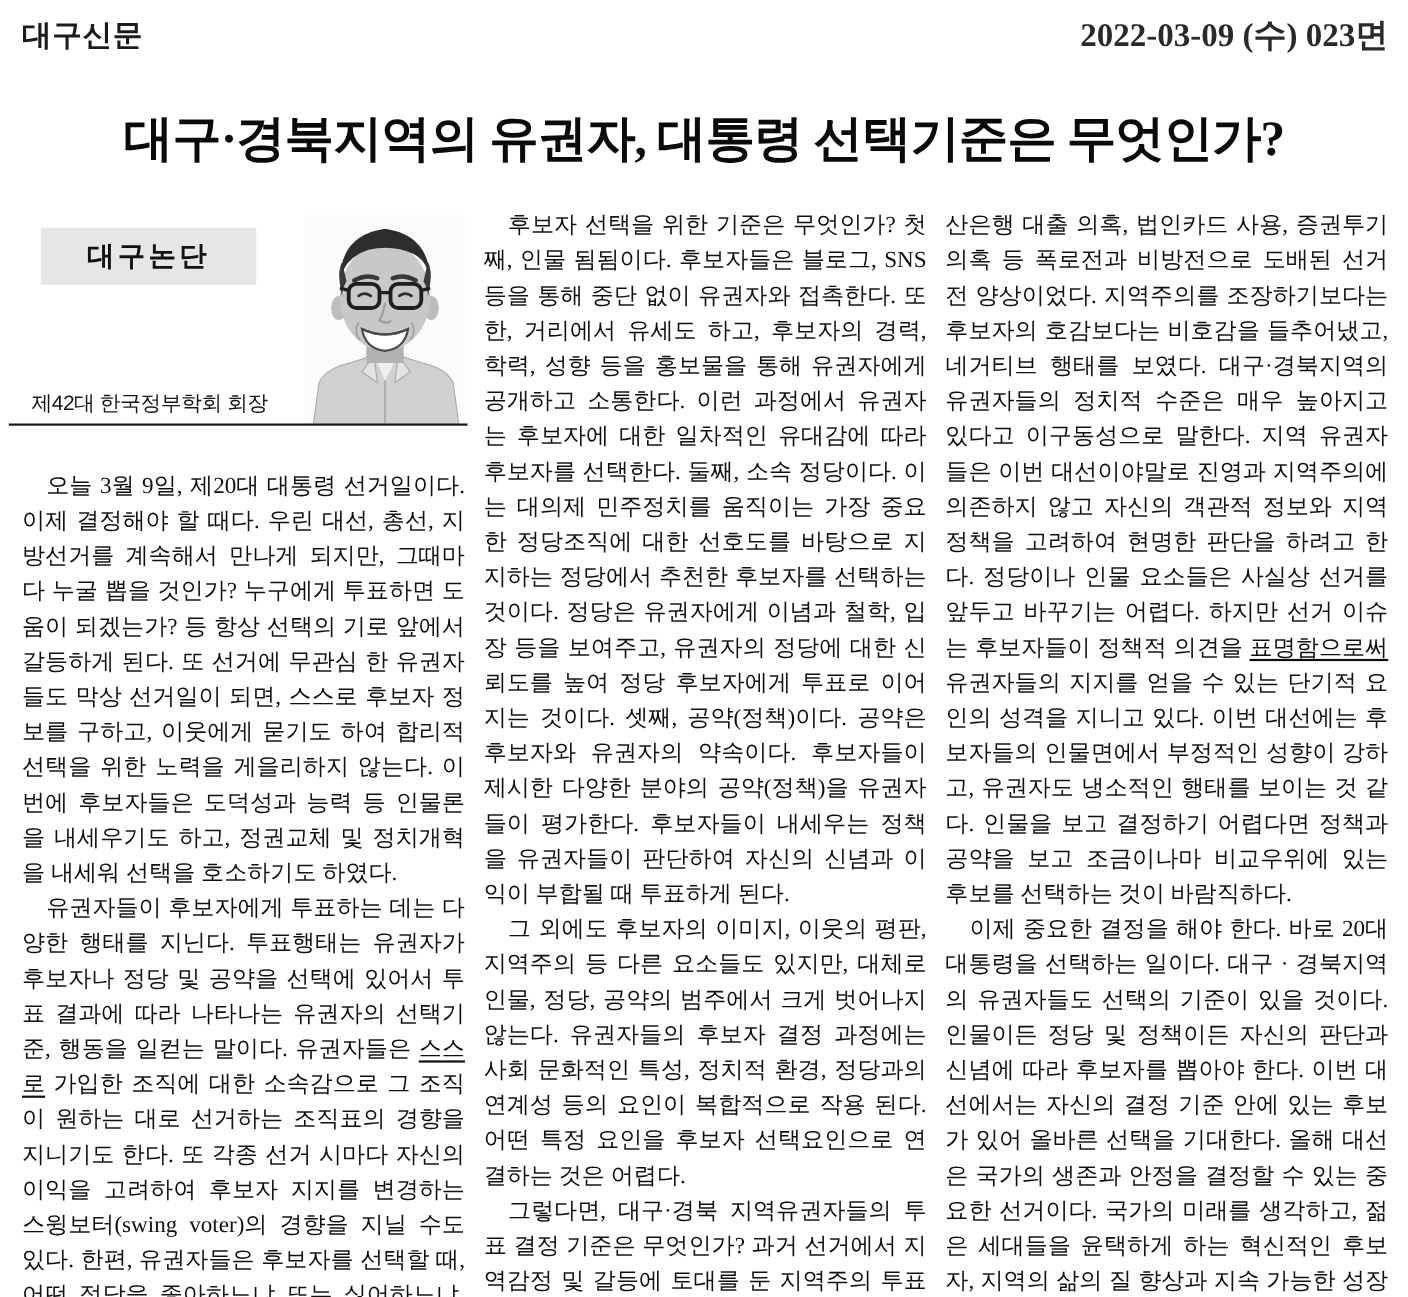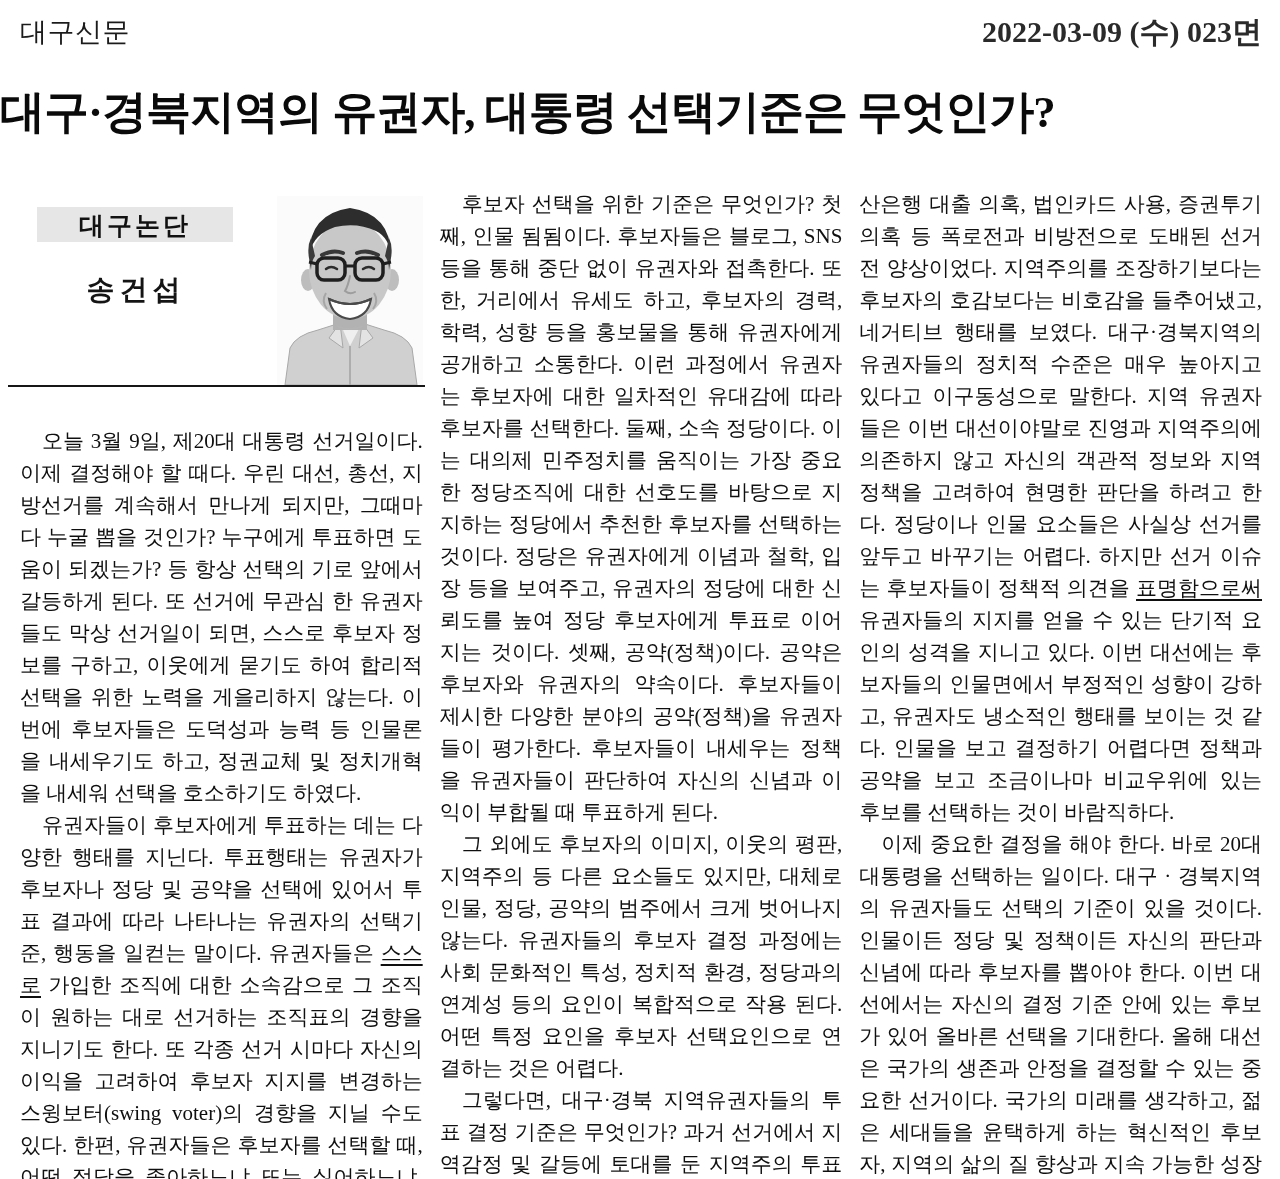--- a/index.html
+++ b/index.html
@@ -1,38 +1,38 @@
 <!DOCTYPE html>
 <html lang="ko"><head>
 <meta charset="utf-8">
 <style>
   html,body{margin:0;padding:0;background:#fff;}
   .page{position:relative;width:1280px;height:1179px;background:#ffffff;overflow:hidden;
         font-family:"Liberation Serif", serif;color:#0f0f0f;}
 
   
   .paper-name{position:absolute;left:20px;top:14px;
-      font-family:"Liberation Sans", sans-serif;font-weight:400;font-size:27px;color:#1b1b1b;letter-spacing:0.5px;}
+      font-family:"Liberation Sans", sans-serif;font-weight:700;font-size:27px;color:#1b1b1b;letter-spacing:0.5px;}
   .issue-date{position:absolute;right:18px;top:12px;
       font-family:Liberation Serif, serif;font-weight:700;font-size:30px;color:#2a2a2a;}
 
   
-  .headline{position:absolute;left:0;top:52px;width:100%;text-align:left;
+  .headline{position:absolute;left:0;top:66px;width:100%;text-align:center;
       font-family:"Liberation Serif", serif;font-weight:700;font-size:45px;letter-spacing:-1px;color:#0a0a0a;}
 
   
   .columns{position:absolute;left:20px;top:188px;width:1242px;display:flex;gap:17px;}
   .col{flex:1 1 0;font-size:21px;line-height:32px;text-align:justify;word-break:break-all;}
   .col p{margin:0;}
   .col p.indent{text-indent:22px;}
   .u-phrase{text-decoration:underline;text-underline-offset:4px;text-decoration-thickness:1.5px;}
 
   
   .author-card{position:relative;height:237px;}
-  .label-box{position:absolute;left:17px;top:19px;width:196px;height:35px;background:#e6e6e6;
+  .label-box{position:absolute;left:17px;top:19px;width:196px;height:52px;background:#e6e6e6;
       display:flex;align-items:center;justify-content:center;
       font-family:"Liberation Sans", sans-serif;font-weight:700;font-size:25px;letter-spacing:3px;color:#111;}
   .author-name{position:absolute;left:0;top:86px;width:232px;text-align:center;
       font-family:"Liberation Serif", serif;font-weight:600;font-size:28px;letter-spacing:5px;color:#141414;}
   .author-title{position:absolute;left:0;width:232px;text-align:center;
       font-family:"Liberation Sans", sans-serif;font-weight:500;font-size:19px;color:#151515;letter-spacing:-0.5px;}
   .author-title.t1{top:132px;}
   .author-title.t2{top:164px;}
   .author-photo{position:absolute;right:0;top:8px;width:146px;height:189px;background:#fdfdfd;}
   .author-divider{position:absolute;left:-12px;right:-2px;top:197px;border-top:2.5px solid #161616;}
@@ -47,21 +47,21 @@
 
   <h1 class="headline">대구·경북지역의 유권자, 대통령 선택기준은 무엇인가?</h1>
 
   <div class="columns">
 
     <div class="col">
       <div class="author-card">
         <div class="label-box">
           <span>대구논단</span>
         </div>
-        <div class="author-name">송건섭</div>
+        <div class="author-title t2">제42대 한국정부학회 회장</div>
 
         <svg class="author-photo" viewBox="0 0 146 189" xmlns="http://www.w3.org/2000/svg">
           <rect x="0" y="0" width="146" height="189" fill="#fbfbfb"></rect>
 
           <path d="M8,189 L13,152 Q19,139 41,134 L63,127 L85,127 L107,134 Q129,139 135,152 L140,189 Z" fill="#d0d0d0" stroke="#a8a8a8" stroke-width="1"></path>
           <path d="M63,127 L73,150 L85,127 Z" fill="#efefef"></path>
           <path d="M73,150 L73,189" stroke="#adadad" stroke-width="2" fill="none"></path>
           <path d="M63,127 L52,142 L66,152 Z" fill="#e3e3e3" stroke="#a8a8a8" stroke-width="1"></path>
           <path d="M85,127 L96,142 L82,152 Z" fill="#e3e3e3" stroke="#a8a8a8" stroke-width="1"></path>
 

